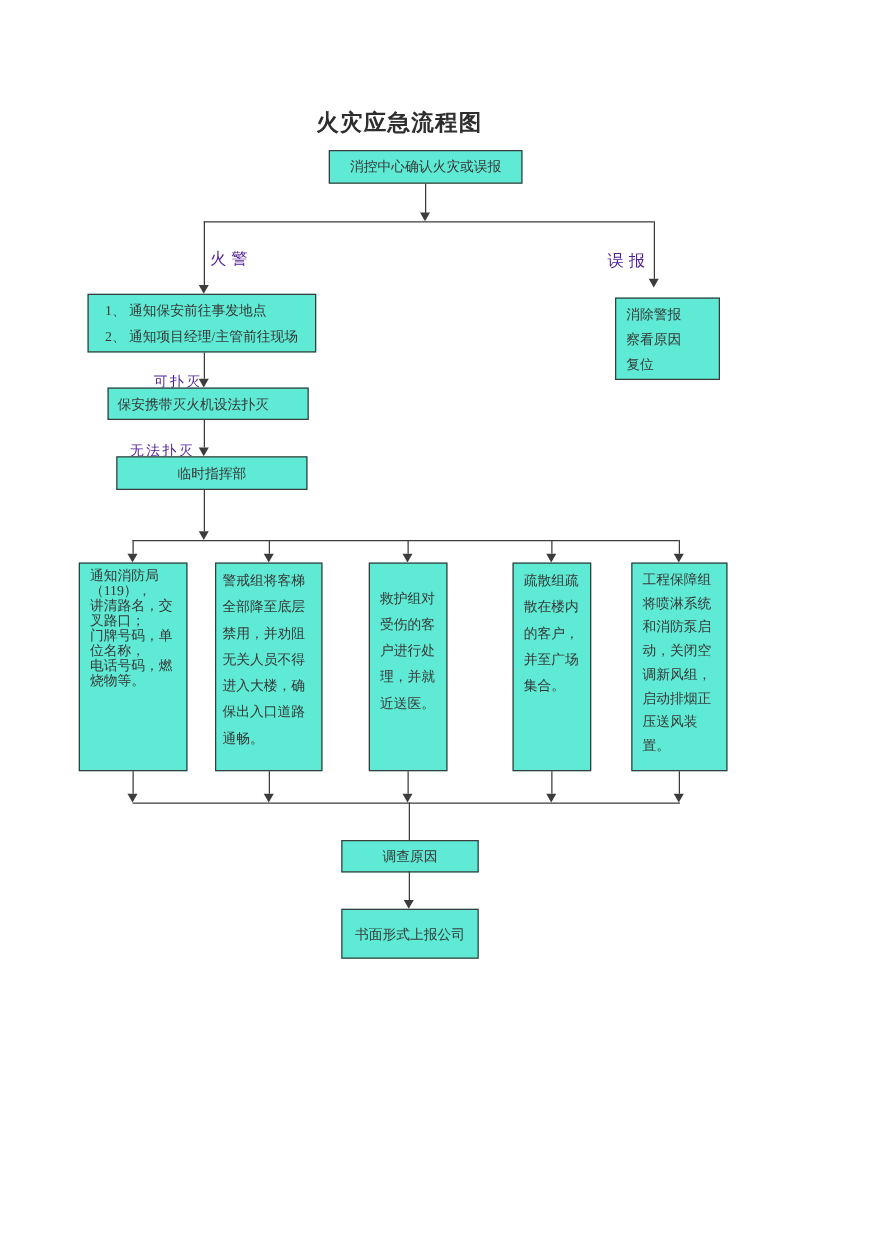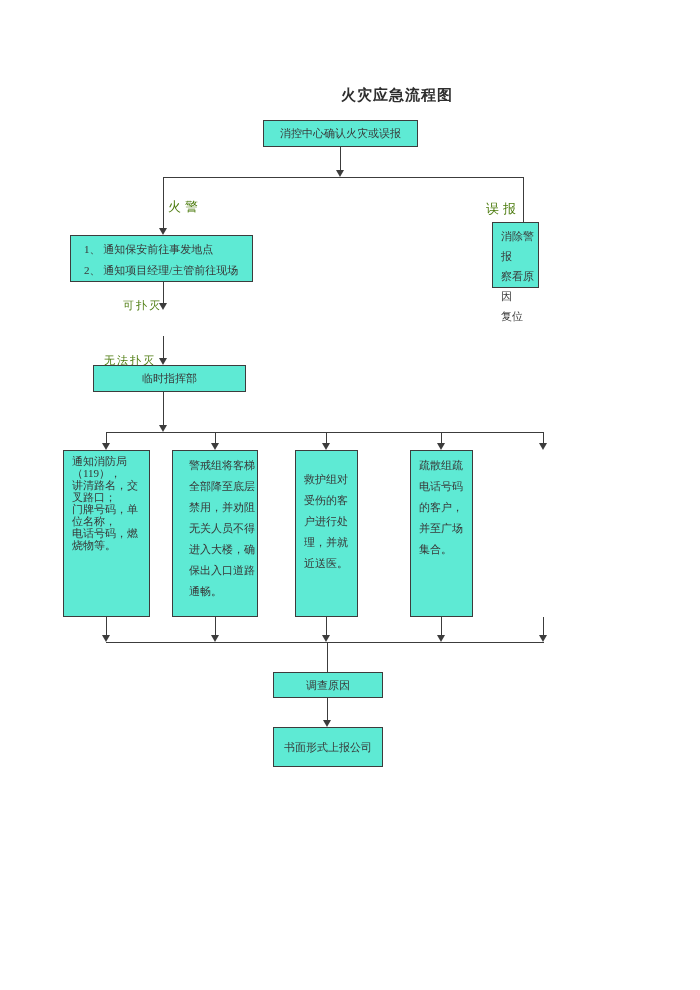--- a/index.html
+++ b/index.html
@@ -3,37 +3,37 @@
 <meta charset="utf-8">
 <style>
   html,body { margin:0; padding:0; background:#ffffff; }
   .page {
     position:relative; width:700px; height:990px; background:#ffffff;
     font-family:"Liberation Serif","DejaVu Serif",serif;
     color:#383838; overflow:hidden;
   }
   .title {
     position:absolute; left:253px; top:86px; width:200px;
-    text-align:right; font-size:15px; font-weight:bold; color:#2e2e2e;
+    text-align:left; font-size:18px; font-weight:bold; color:#2e2e2e;
     letter-spacing:1px;
   }
   .box {
     position:absolute; box-sizing:border-box; background:#5eead4;
     border:1px solid #3c3c3c; font-size:11px; color:#383838;
   }
   .box.center { display:flex; align-items:center; justify-content:center; }
   .box.multi { white-space:pre-line; }
   .vline { position:absolute; width:1px; background:#3c3c3c; }
   .hline { position:absolute; height:1px; background:#3c3c3c; }
   .arr {
     position:absolute; width:0; height:0;
     border-left:4px solid transparent; border-right:4px solid transparent;
     border-top:7px solid #3c3c3c;
   }
-  .lbl { position:absolute; color:#4d7c0f; }
+  .lbl { position:absolute; color:#4c1d95; }
   .lbl.branch { font-size:13px; letter-spacing:4px; }
   .lbl.cond { font-size:11px; letter-spacing:2px;margin-top:15px; }
 </style>
 </head>
 <body>
 
 <div class="page">
 
   <div class="title">火灾应急流程图</div>
 
@@ -44,31 +44,32 @@
   <div class="hline" style="left:163px;top:177px;width:360px;"></div>
 
   <div class="vline" style="left:163px;top:177px;height:51px;"></div>
   <div class="arr" style="left:159px;top:228px;"></div>
   <div class="lbl branch" style="left:168px;top:198px;">火警</div>
 
   <div class="vline" style="left:523px;top:177px;height:46px;"></div>
   <div class="arr" style="left:519px;top:223px;"></div>
   <div class="lbl branch" style="left:486px;top:200px;">误报</div>
 
-  <div class="box multi" style="left:492px;top:222px;width:47px;height:66px;padding:3px 0 0 8px;line-height:20px;">消除警报
+  <div class="box multi" style="left:492px;top:238px;width:84px;height:66px;padding:3px 0 0 8px;line-height:20px;">消除警报
 察看原因
 复位</div>
 
   <div class="box multi" style="left:70px;top:235px;width:183px;height:47px;padding:3px 0 0 13px;line-height:21px;">1、 通知保安前往事发地点
 2、 通知项目经理/主管前往现场</div>
 
   <div class="lbl cond" style="left:123px;top:283px;">可扑灭</div>
   <div class="vline" style="left:163px;top:282px;height:21px;"></div>
   <div class="arr" style="left:159px;top:303px;"></div>
 
+  <div class="box center" style="left:86px;top:310px;width:161px;height:26px;justify-content:flex-start;padding-left:7px;">保安携带灭火机设法扑灭</div>
 
   <div class="lbl cond" style="left:104px;top:338px;text-align:right;">无法扑灭</div>
   <div class="vline" style="left:163px;top:336px;height:22px;"></div>
   <div class="arr" style="left:159px;top:358px;"></div>
 
   <div class="box center" style="left:93px;top:365px;width:153px;height:27px;">临时指挥部</div>
 
   <div class="vline" style="left:163px;top:392px;height:33px;"></div>
   <div class="arr" style="left:159px;top:425px;"></div>
   <div class="hline" style="left:106px;top:432px;width:437px;"></div>
@@ -85,37 +86,45 @@
   <div class="arr" style="left:539px;top:443px;"></div>
 
   <div class="box multi" style="left:63px;top:450px;width:87px;height:167px;padding:4px 0 0 8px;line-height:12px;">通知消防局
 （119），
 讲清路名，交
 叉路口；
 门牌号码，单
 位名称，
 电话号码，燃
 烧物等。</div>
-  <div class="box multi" style="left:172px;top:450px;width:86px;height:167px;padding:4px 0 0 16px;line-height:21px;">警戒组将客梯
+  <div class="box multi" style="left:172px;top:450px;width:86px;height:167px;padding:4px 0 0 5px;line-height:21px;">警戒组将客梯
 全部降至底层
 禁用，并劝阻
 无关人员不得
 进入大楼，确
 保出入口道路
 通畅。</div>
   <div class="box multi" style="left:295px;top:450px;width:63px;height:167px;padding:18px 0 0 8px;line-height:21px;">救护组对
 受伤的客
 户进行处
 理，并就
 近送医。</div>
   <div class="box multi" style="left:410px;top:450px;width:63px;height:167px;padding:4px 0 0 8px;line-height:21px;">疏散组疏
-电话号码
+散在楼内
 的客户，
 并至广场
 集合。</div>
+  <div class="box multi" style="left:505px;top:450px;width:77px;height:167px;padding:4px 0 0 8px;line-height:19px;">工程保障组
+将喷淋系统
+和消防泵启
+动，关闭空
+调新风组，
+启动排烟正
+压送风装
+置。</div>
 
   <div class="vline" style="left:106px;top:617px;height:18px;"></div>
   <div class="arr" style="left:102px;top:635px;"></div>
   <div class="vline" style="left:215px;top:617px;height:18px;"></div>
   <div class="arr" style="left:211px;top:635px;"></div>
   <div class="vline" style="left:326px;top:617px;height:18px;"></div>
   <div class="arr" style="left:322px;top:635px;"></div>
   <div class="vline" style="left:441px;top:617px;height:18px;"></div>
   <div class="arr" style="left:437px;top:635px;"></div>
   <div class="vline" style="left:543px;top:617px;height:18px;"></div>

